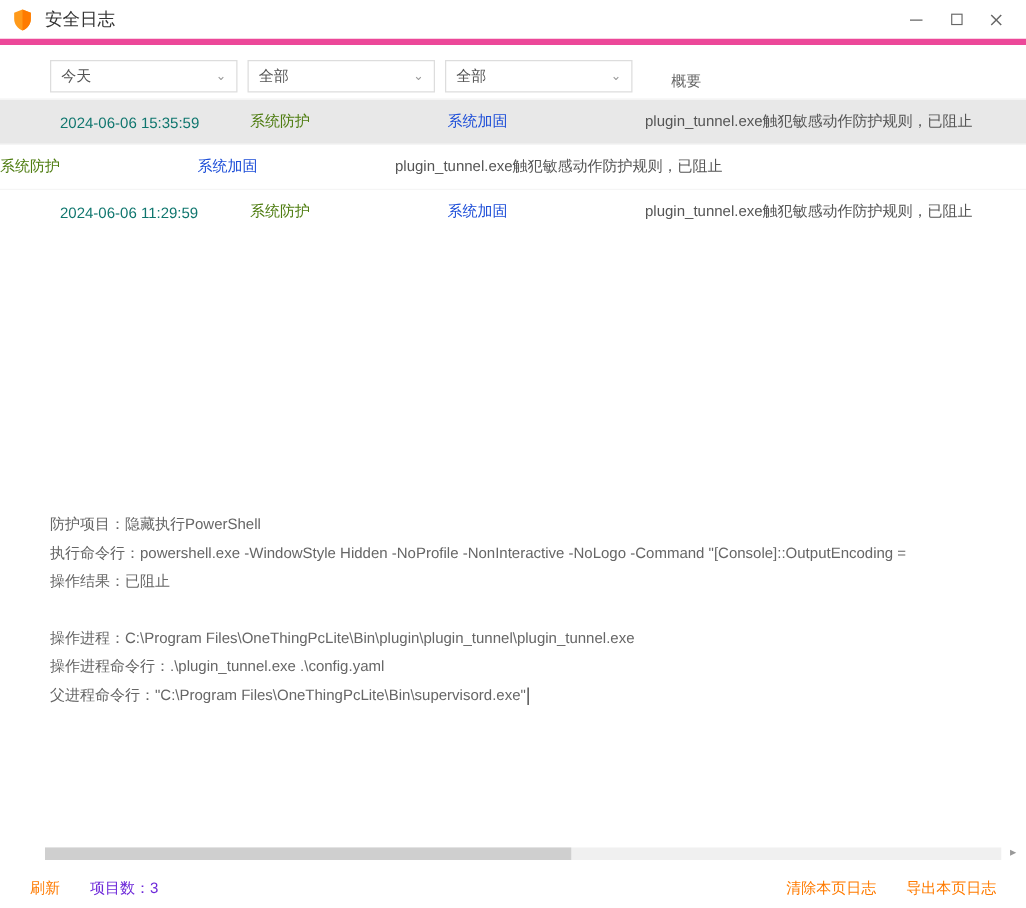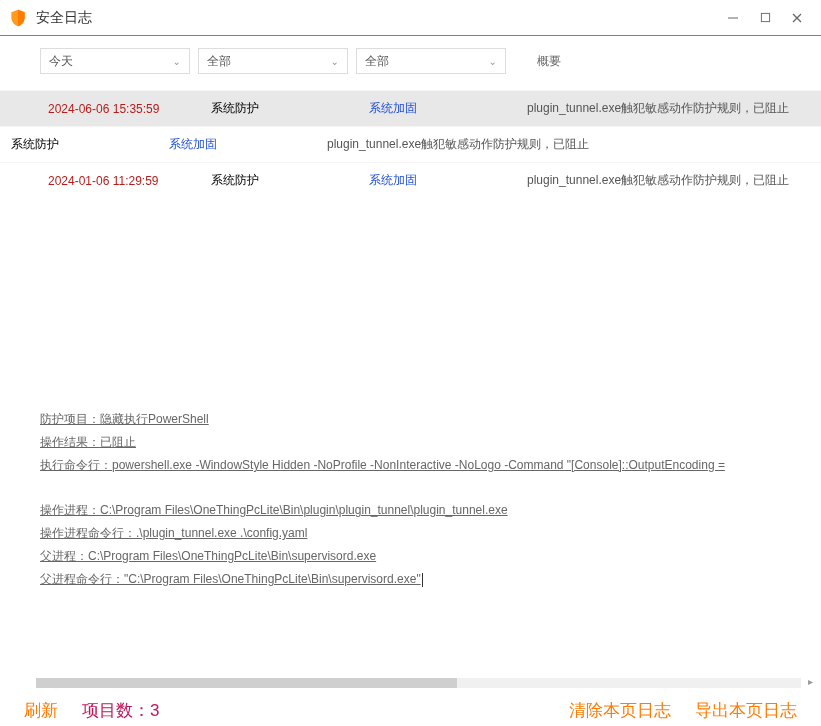--- a/index.html
+++ b/index.html
@@ -1,42 +1,42 @@
 <!DOCTYPE html>
 <html><head>
 <meta charset="utf-8">
 <style>
 * { box-sizing: border-box; margin: 0; padding: 0; }
 body { font-family: "Microsoft YaHei", sans-serif; font-size: 12px; color: #333; background: #fff; width: 821px; height: 726px; overflow: hidden; }
-.titlebar { height: 36px; display: flex; align-items: center; padding: 0 8px; border-bottom: 1px solid #ec4899; }
+.titlebar { height: 36px; display: flex; align-items: center; padding: 0 8px; border-bottom: 5px solid #ec4899; }
 .titlebar .icon { width: 20px; height: 20px; margin-right: 8px; }
 .titlebar .title { font-size: 14px; color: #333; flex: 1; }
 .titlebar .win-controls { display: flex; gap: 0; }
 .titlebar .win-btn { width: 32px; height: 28px; display: flex; align-items: center; justify-content: center; cursor: pointer; color: #666; }
-.filters { display: flex; gap: 8px; padding: 12px 40px 16px 40px; align-items: center; }
+.filters { display: flex; gap: 8px; padding: 12px 40px 5px 40px; align-items: flex-end; }
 .dropdown { border: 1px solid #ddd; height: 26px; display: flex; align-items: center; justify-content: space-between; padding: 0 8px; color: #555; min-width: 150px; cursor: pointer; background: #fff; }
 .dropdown .chev { color: #999; font-size: 10px; }
 .lbl { color: #666; margin-left: 23px; }
 .table { margin: 0 0 0 0; }
 .row { display: flex; align-items: center; height: 36px; border-top: 1px solid #f5f5f5; }
 .row.sel { background: #e8e8e8; }
-.col-time { width: 200px; padding-left: 48px; color: #b91c1c; }
-.col-cat { width: 158px; color: #000000; margin-left: 11px; }
+.col-time { width: 200px; padding-left: 48px; color: #0f766e; }
+.col-cat { width: 158px; color: #4d7c0f; }
 .col-sub { width: 158px; color: #1d4ed8; }
 .col-summary { flex: 1; color: #555; white-space: nowrap; overflow: hidden; }
 .detail-area { position: absolute; top: 396px; left: 0; right: 0; padding: 12px 40px 0 40px; line-height: 23px; color: #666; font-size: 12px; }
-.detail-line { white-space: nowrap; overflow: hidden; text-decoration: underline; }
+.detail-line { white-space: nowrap; overflow: hidden; }
 .cursor { display: inline-block; width: 1px; height: 14px; background: #333; vertical-align: middle; margin-left: 1px; }
 .scrollbar-area { position: absolute; left: 36px; right: 20px; bottom: 34px; height: 14px; }
 .scrollbar-track { height: 10px; background: #f0f0f0; position: relative; }
 .scrollbar-thumb { position: absolute; left: 0; top: 0; height: 10px; width: 55%; background: #cfcfcf; }
 .scroll-arrow { position: absolute; right: -12px; top: -2px; color: #999; font-size: 10px; }
-.footer { position: absolute; bottom: 0; left: 0; right: 0; height: 32px; display: flex; align-items: center; padding: 0 24px; font-size: 17px; }
+.footer { position: absolute; bottom: 0; left: 0; right: 0; height: 32px; display: flex; align-items: center; padding: 0 24px; font-size: 12px; }
 .footer .link { color: #ff7b00; cursor: pointer; margin-right: 24px; }
-.footer .count { color: #be185d; }
+.footer .count { color: #6d28d9; }
 .footer .spacer { flex: 1; }
 .gap { height: 22px; }
 </style>
 </head>
 <body>
 
 <div class="titlebar">
   <span class="icon">
     <svg viewBox="0 0 24 24" width="20" height="20">
         <path d="M12 2 L20 5 V11 C20 16 16.5 20.5 12 22 C7.5 20.5 4 16 4 11 V5 Z" fill="#ff9a1a"></path>
@@ -86,35 +86,34 @@
     <div class="col-cat">系统防护</div>
     <div class="col-sub">系统加固</div>
     <div class="col-summary">plugin_tunnel.exe触犯敏感动作防护规则，已阻止</div>
   </div>
   <div class="row">
     <div class="col-cat">系统防护</div>
     <div class="col-sub">系统加固</div>
     <div class="col-summary">plugin_tunnel.exe触犯敏感动作防护规则，已阻止</div>
   </div>
   <div class="row">
-    <div class="col-time">2024-01-06 11:29:59</div>
+    <div class="col-time">2024-06-06 11:29:59</div>
     <div class="col-cat">系统防护</div>
     <div class="col-sub">系统加固</div>
     <div class="col-summary">plugin_tunnel.exe触犯敏感动作防护规则，已阻止</div>
   </div>
 </div>
 
 <div class="detail-area">
   <div class="detail-line">防护项目：隐藏执行PowerShell</div>
+  <div class="detail-line">执行命令行：powershell.exe -WindowStyle Hidden -NoProfile -NonInteractive -NoLogo -Command "[Console]::OutputEncoding = </div>
   <div class="detail-line">操作结果：已阻止</div>
-  <div class="detail-line">执行命令行：powershell.exe -WindowStyle Hidden -NoProfile -NonInteractive -NoLogo -Command "[Console]::OutputEncoding = </div>
   <div class="gap"></div>
   <div class="detail-line">操作进程：C:\Program Files\OneThingPcLite\Bin\plugin\plugin_tunnel\plugin_tunnel.exe</div>
   <div class="detail-line">操作进程命令行：.\plugin_tunnel.exe .\config.yaml</div>
-  <div class="detail-line">父进程：C:\Program Files\OneThingPcLite\Bin\supervisord.exe</div>
   <div class="detail-line"><span>父进程命令行："C:\Program Files\OneThingPcLite\Bin\supervisord.exe"</span><span class="cursor"></span></div>
 </div>
 
 <div class="scrollbar-area">
   <div class="scrollbar-track">
     <div class="scrollbar-thumb"></div>
   </div>
   <span class="scroll-arrow">▸</span>
 </div>
 

